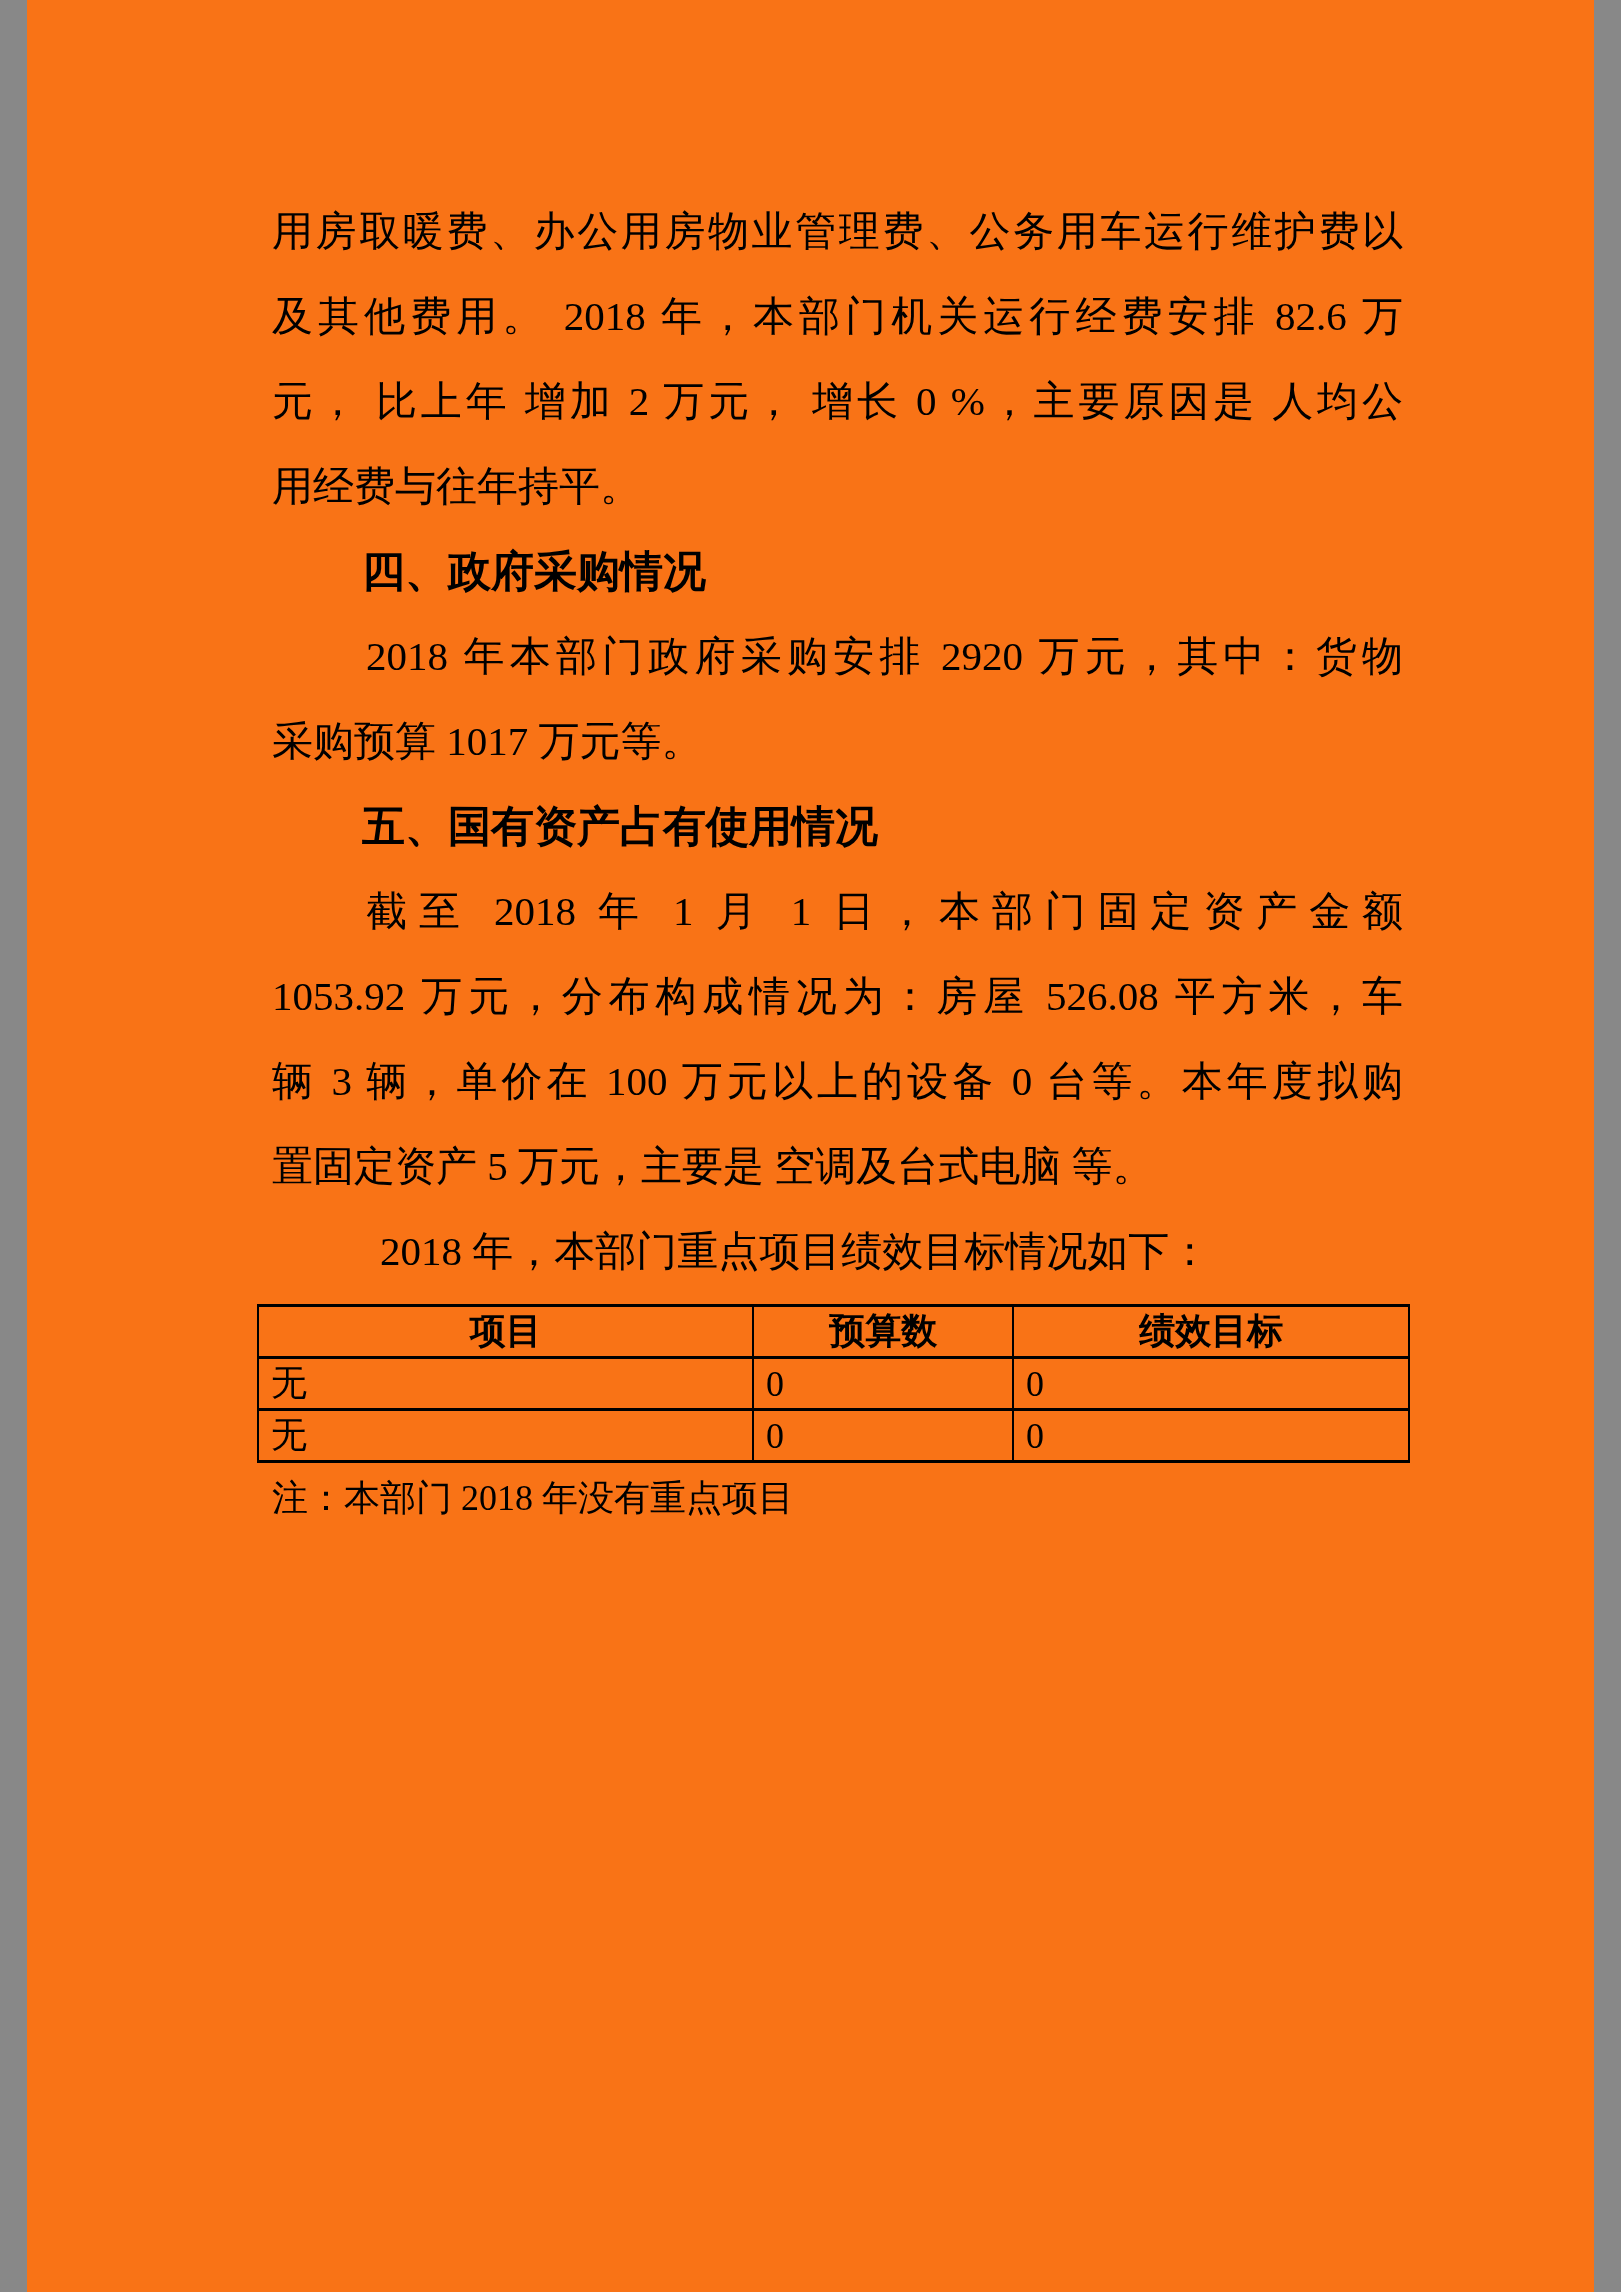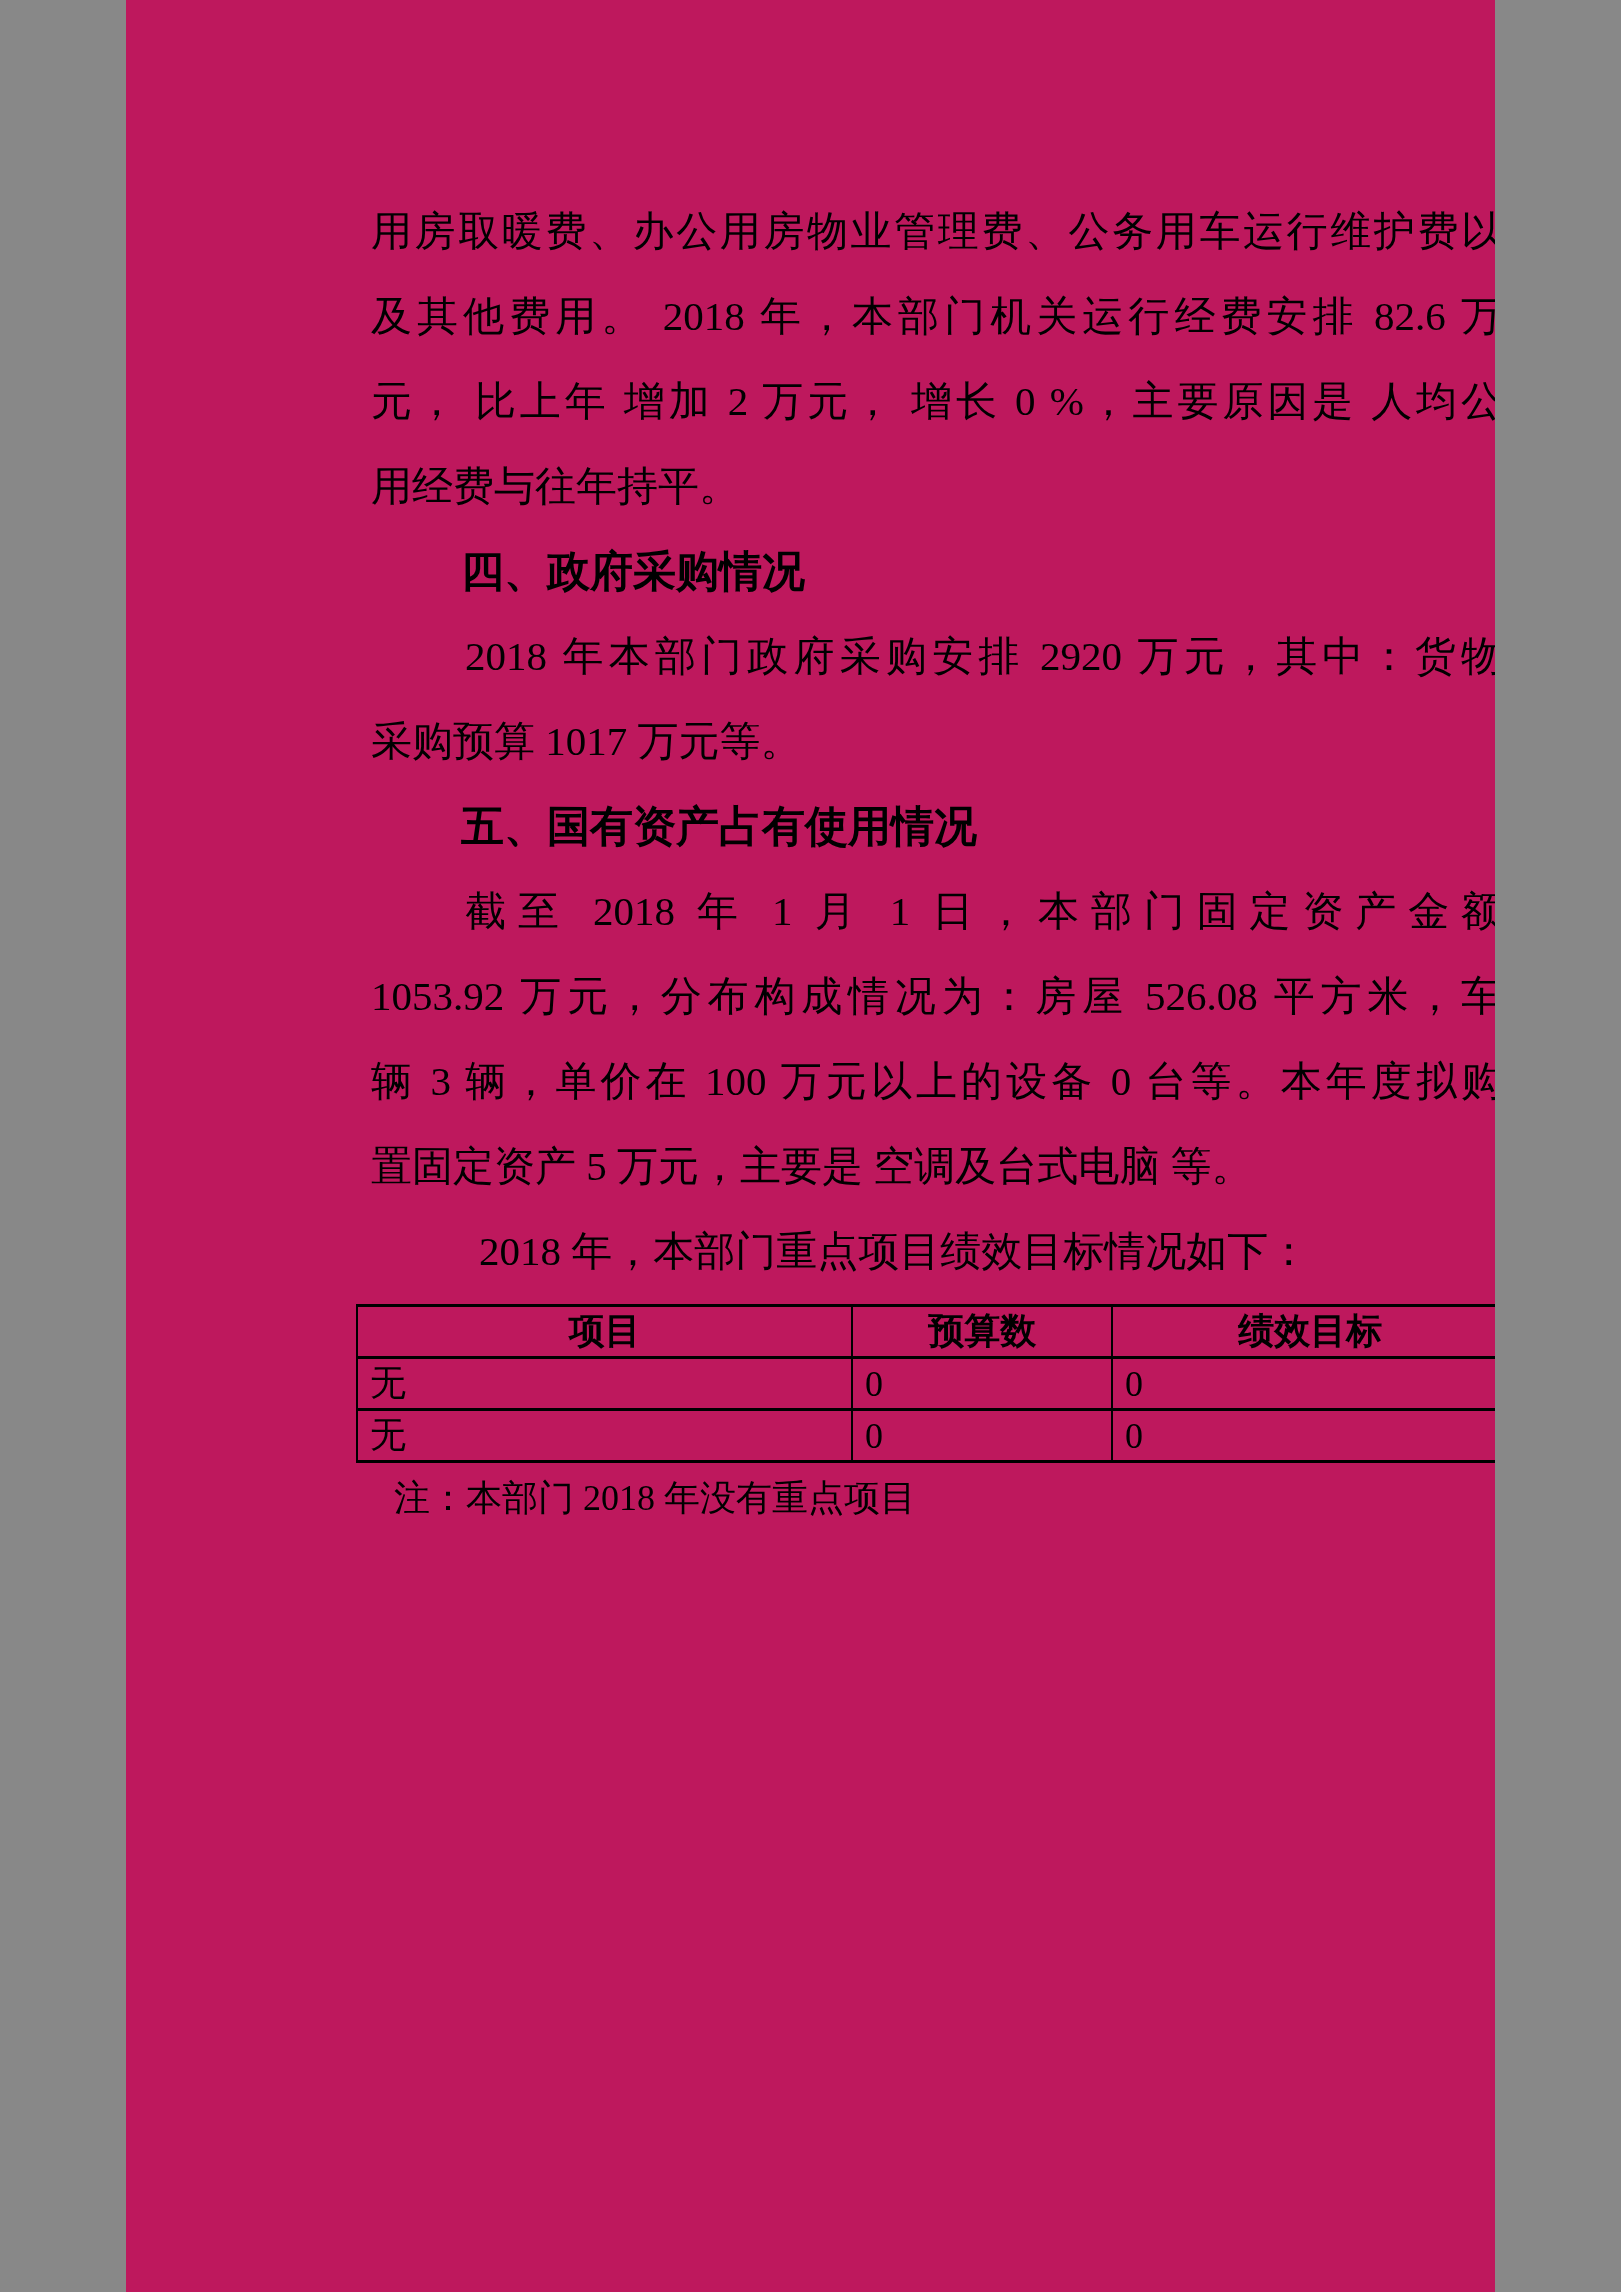--- a/index.html
+++ b/index.html
@@ -2,24 +2,24 @@
 <html><head>
 <meta charset="utf-8">
 <style>
   html, body {
     margin: 0;
     padding: 0;
     background: #888;
   }
   .page {
     position: relative;
-    width: 1369px;
+    width: 1567px;
     height: 2293px;
     margin: 0 auto;
-    background: #be185d;
+    background: #f97316;
     color: #000000;
     font-family: "Liberation Serif", serif;
     overflow: hidden;
   }
   .content {
     position: absolute;
     left: 245px;
     top: 189px;
     width: 1131px;
   }
@@ -80,21 +80,20 @@
     font-size: 36px;
     text-align: left;
     vertical-align: middle;
     padding: 0 0 0 11.8px;
   }
   .note {
     margin-top: 9.8px;
     font-size: 36px;
     line-height: 51px;
     white-space: nowrap;
-    margin-left: 23px;
   }
 </style>
 </head>
 <body>
 
 <div class="page">
   <div class="content">
 
     <div>
       <div class="line fill">用房取暖费、办公用房物业管理费、公务用车运行维护费以</div>

